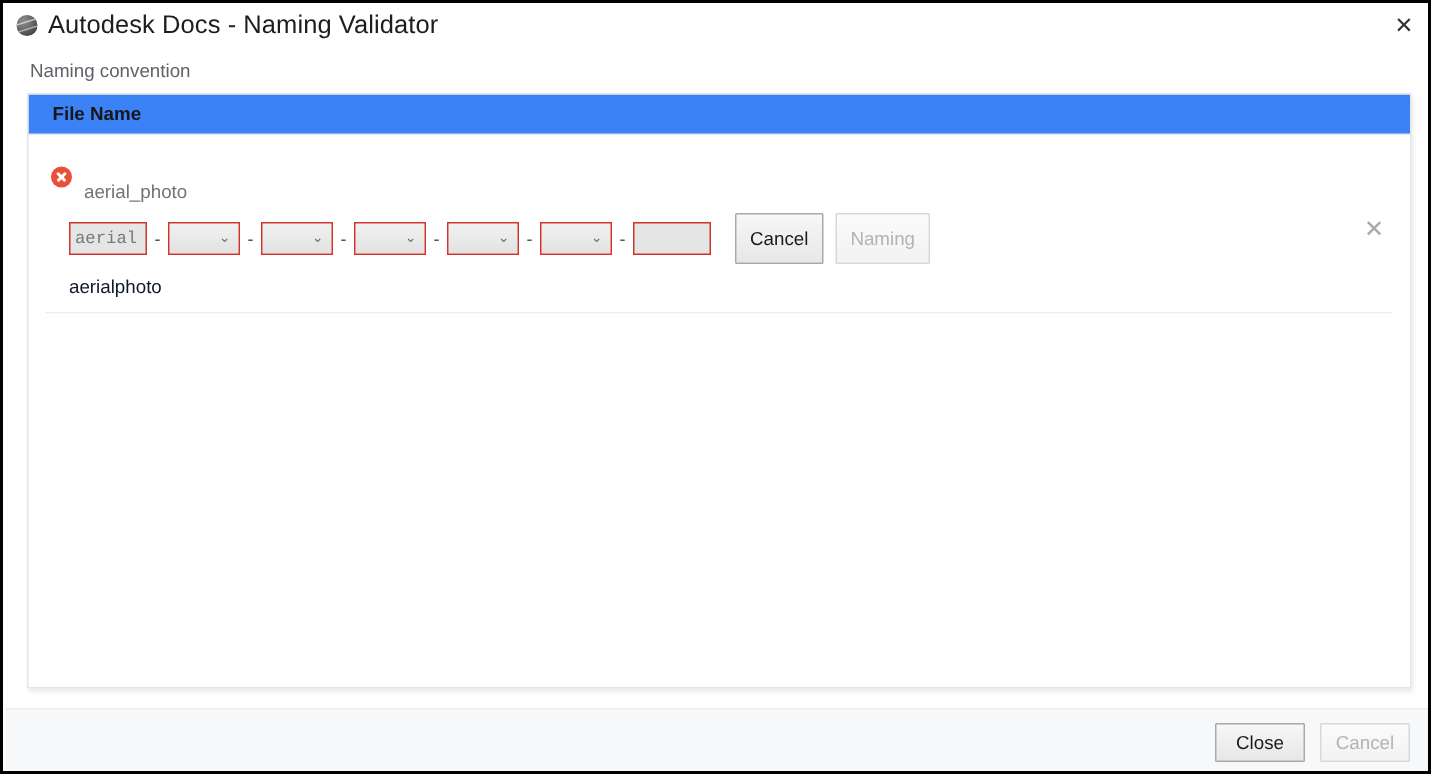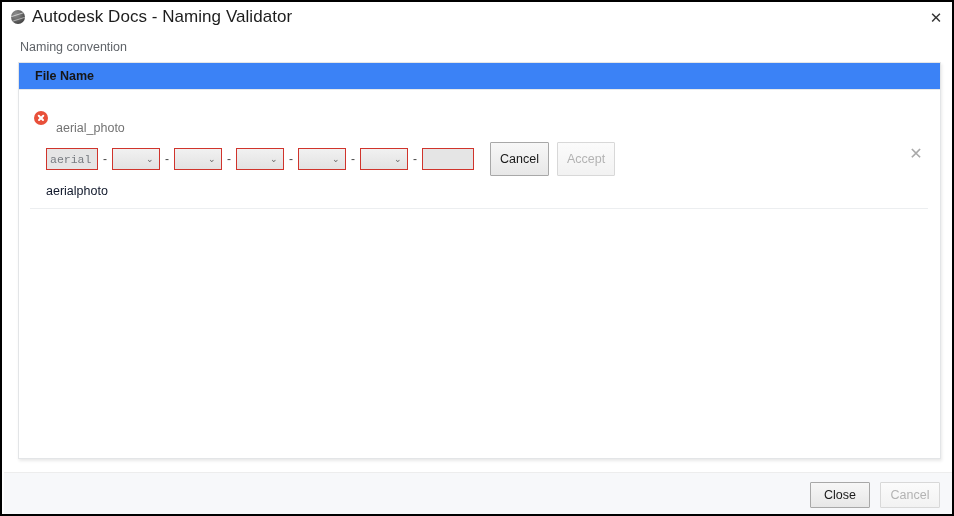--- a/index.html
+++ b/index.html
@@ -345,21 +345,21 @@
         <div class="select-field">
             <span class="chev">⌄</span>
           </div>
         <span class="dash">-</span>
         <div class="text-field empty">
             <span></span>
           </div>
 
         <div class="row-buttons">
           <div class="btn">Cancel</div>
-          <div class="btn disabled">Accept</div>
+          <div class="btn disabled">Naming</div>
         </div>
       </div>
 
       <div class="remove-x">✕</div>
 
       <div class="entry-result">aerialphoto</div>
       <div class="entry-sep"></div>
     </div>
   </div>
 

